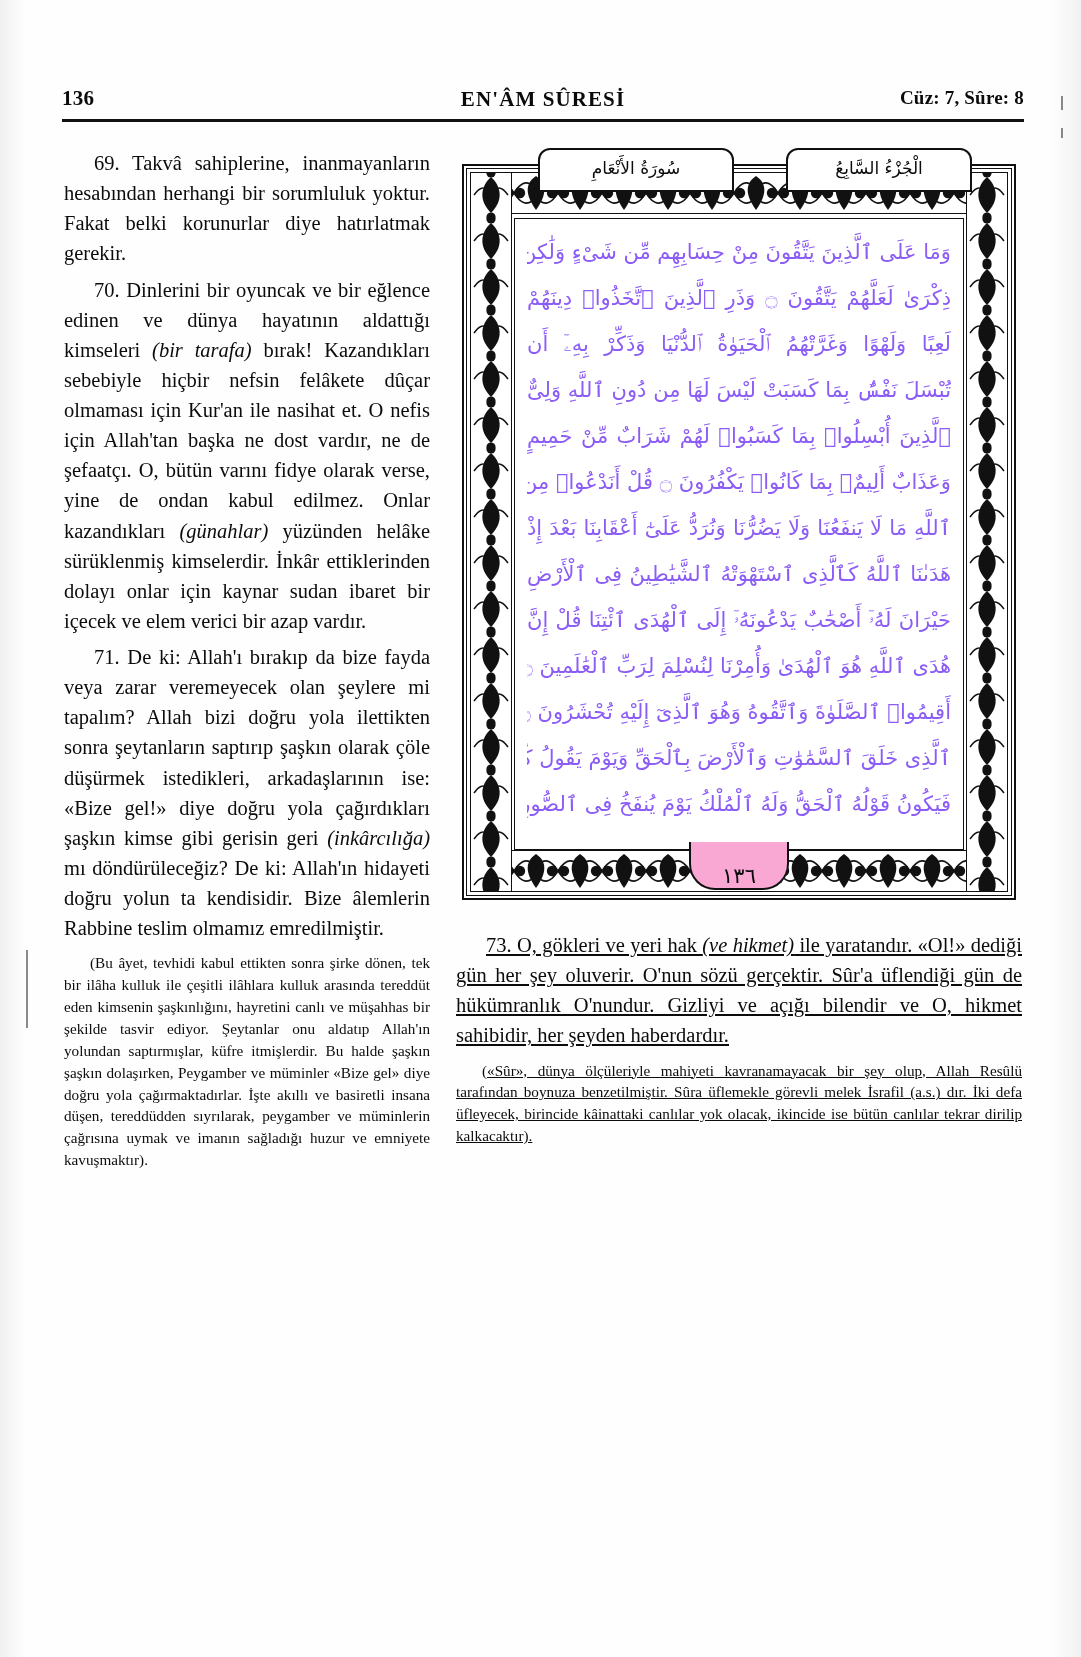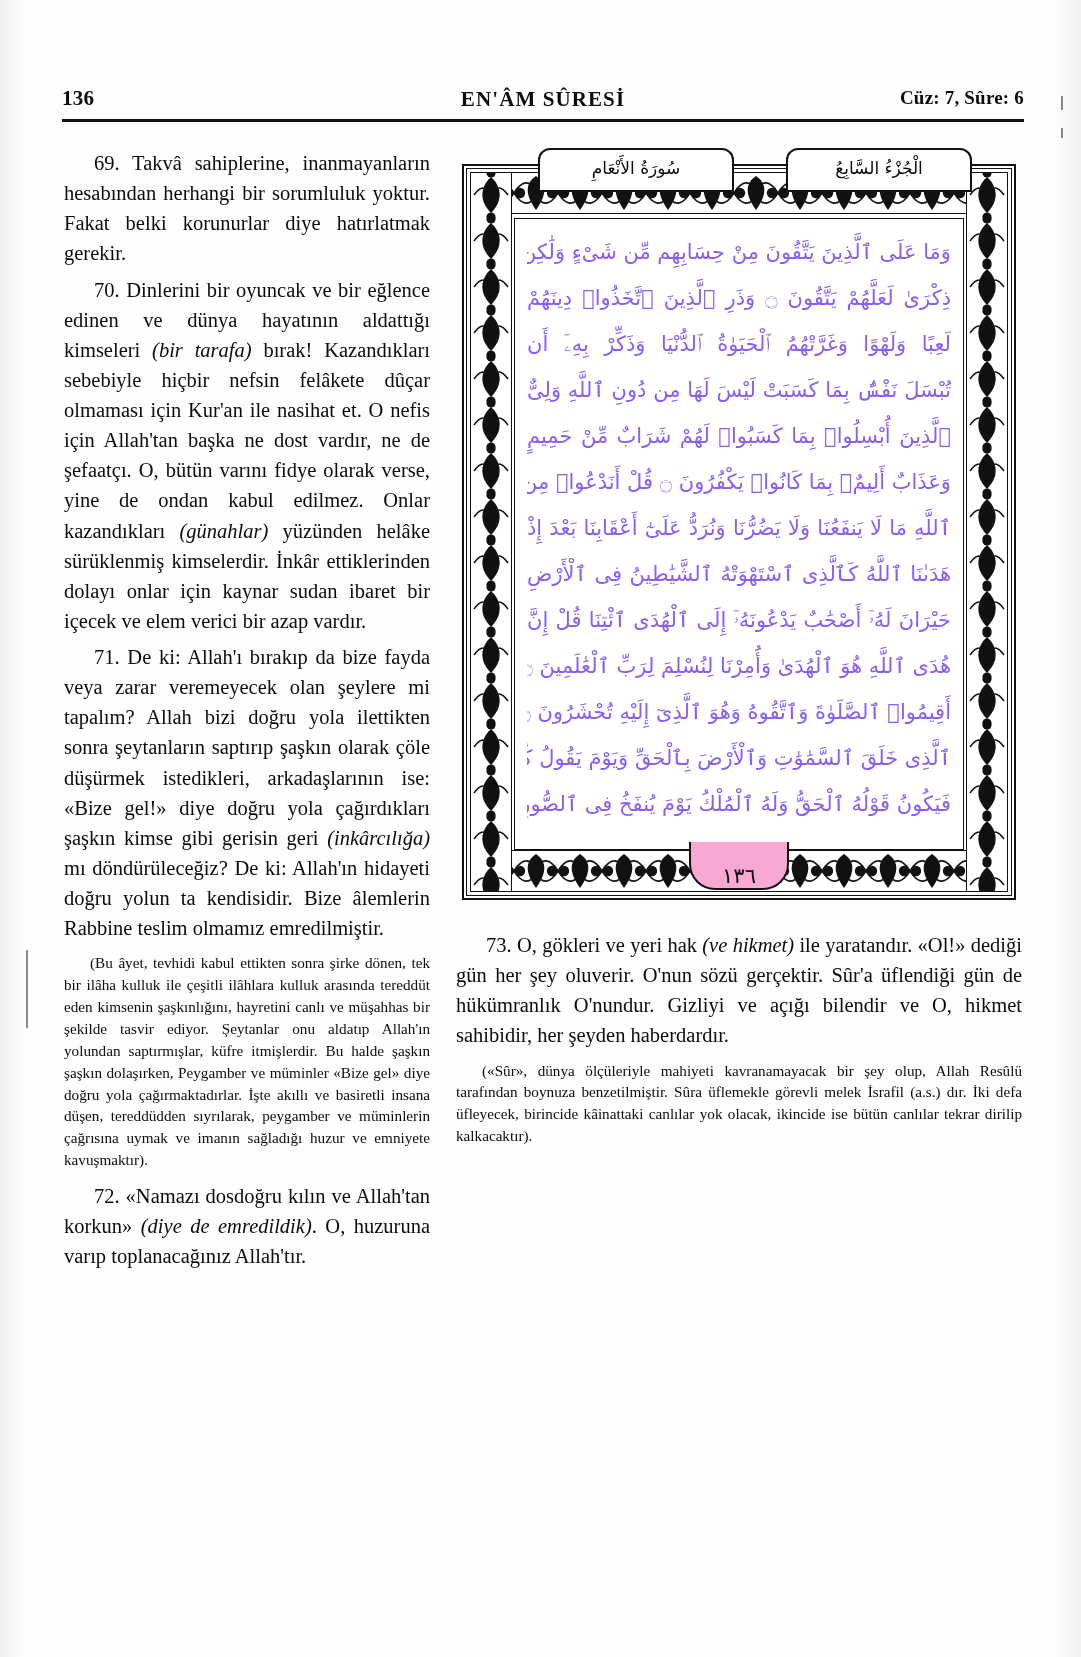--- a/index.html
+++ b/index.html
@@ -89,20 +89,21 @@
     position: absolute;
     left: 64px;
     top: 148px;
     width: 366px;
   }
   .col-right {
     position: absolute;
     left: 456px;
     top: 148px;
     width: 566px;
+    text-decoration: underline;
   }
 
   .verse {
     font-size: 20.5px;
     line-height: 1.47;
     text-align: justify;
     text-justify: inter-word;
     margin: 0 0 6px 0;
     text-indent: 30px;
     hyphens: none;
@@ -242,35 +243,34 @@
   <div class="scan-edge-left"></div>
   <div class="scan-edge-right"></div>
 
   <div class="margin-tick" style="right:18px; top:96px; width:2px; height:14px;"></div>
   <div class="margin-tick" style="right:18px; top:128px; width:2px; height:10px;"></div>
   <div class="margin-tick" style="left:26px; top:950px; width:2px; height:78px;"></div>
 
   <div class="runhead">
     <div class="runhead-folio">136</div>
     <div class="runhead-title">EN'ÂM SÛRESİ</div>
-    <div class="runhead-ref">Cüz: 7, Sûre: 6</div>
+    <div class="runhead-ref">Cüz: 7, Sûre: 8</div>
     <div class="runhead-rule"></div>
   </div>
 
   <div class="col-left">
 
     <p class="verse">69. Takvâ sahiplerine, inanmayanların hesabından herhangi bir sorumluluk yoktur. Fakat belki korunurlar diye hatırlatmak gerekir.</p>
 
     <p class="verse"><span>70. Dinlerini bir oyuncak ve bir eğlence edinen ve dünya hayatının aldattığı kimseleri </span><em class="it">(bir tarafa)</em><span> bırak! Kazandıkları sebebiyle hiçbir nefsin felâkete dûçar olmaması için Kur'an ile nasihat et. O nefis için Allah'tan başka ne dost vardır, ne de şefaatçı. O, bütün varını fidye olarak verse, yine de ondan kabul edilmez. Onlar kazandıkları </span><em class="it">(günahlar)</em><span> yüzünden helâke sürüklenmiş kimselerdir. İnkâr ettiklerinden dolayı onlar için kaynar sudan ibaret bir içecek ve elem verici bir azap vardır.</span></p>
 
     <p class="verse"><span>71. De ki: Allah'ı bırakıp da bize fayda veya zarar veremeyecek olan şeylere mi tapalım? Allah bizi doğru yola ilettikten sonra şeytanların saptırıp şaşkın olarak çöle düşürmek istedikleri, arkadaşlarının ise: «Bize gel!» diye doğru yola çağırdıkları şaşkın kimse gibi gerisin geri </span><em class="it">(inkârcılığa)</em><span> mı döndürüleceğiz? De ki: Allah'ın hidayeti doğru yolun ta kendisidir. Bize âlemlerin Rabbine teslim olmamız emredilmiştir.</span></p>
 
     <p class="note">(Bu âyet, tevhidi kabul ettikten sonra şirke dönen, tek bir ilâha kulluk ile çeşitli ilâhlara kulluk arasında tereddüt eden kimsenin şaşkınlığını, hayretini canlı ve müşahhas bir şekilde tasvir ediyor. Şeytanlar onu aldatıp Allah'ın yolundan saptırmışlar, küfre itmişlerdir. Bu halde şaşkın şaşkın dolaşırken, Peygamber ve müminler «Bize gel» diye doğru yola çağırmaktadırlar. İşte akıllı ve basiretli insana düşen, tereddüdden sıyrılarak, peygamber ve müminlerin çağrısına uymak ve imanın sağladığı huzur ve emniyete kavuşmaktır).</p>
 
-    <p class="verse"><span>72. «Namazı dosdoğru kılın ve Allah'tan korkun» </span><em class="it">(diye de emredildik)</em><span>. O, huzuruna varıp toplanacağınız Allah'tır.</span></p>
 
   </div>
 
   <div class="col-right">
 
     <div class="quran-plate">
 
       <div class="tab tab-surah">
         <span>سُورَةُ الأَنْعَامِ</span>
       </div>

